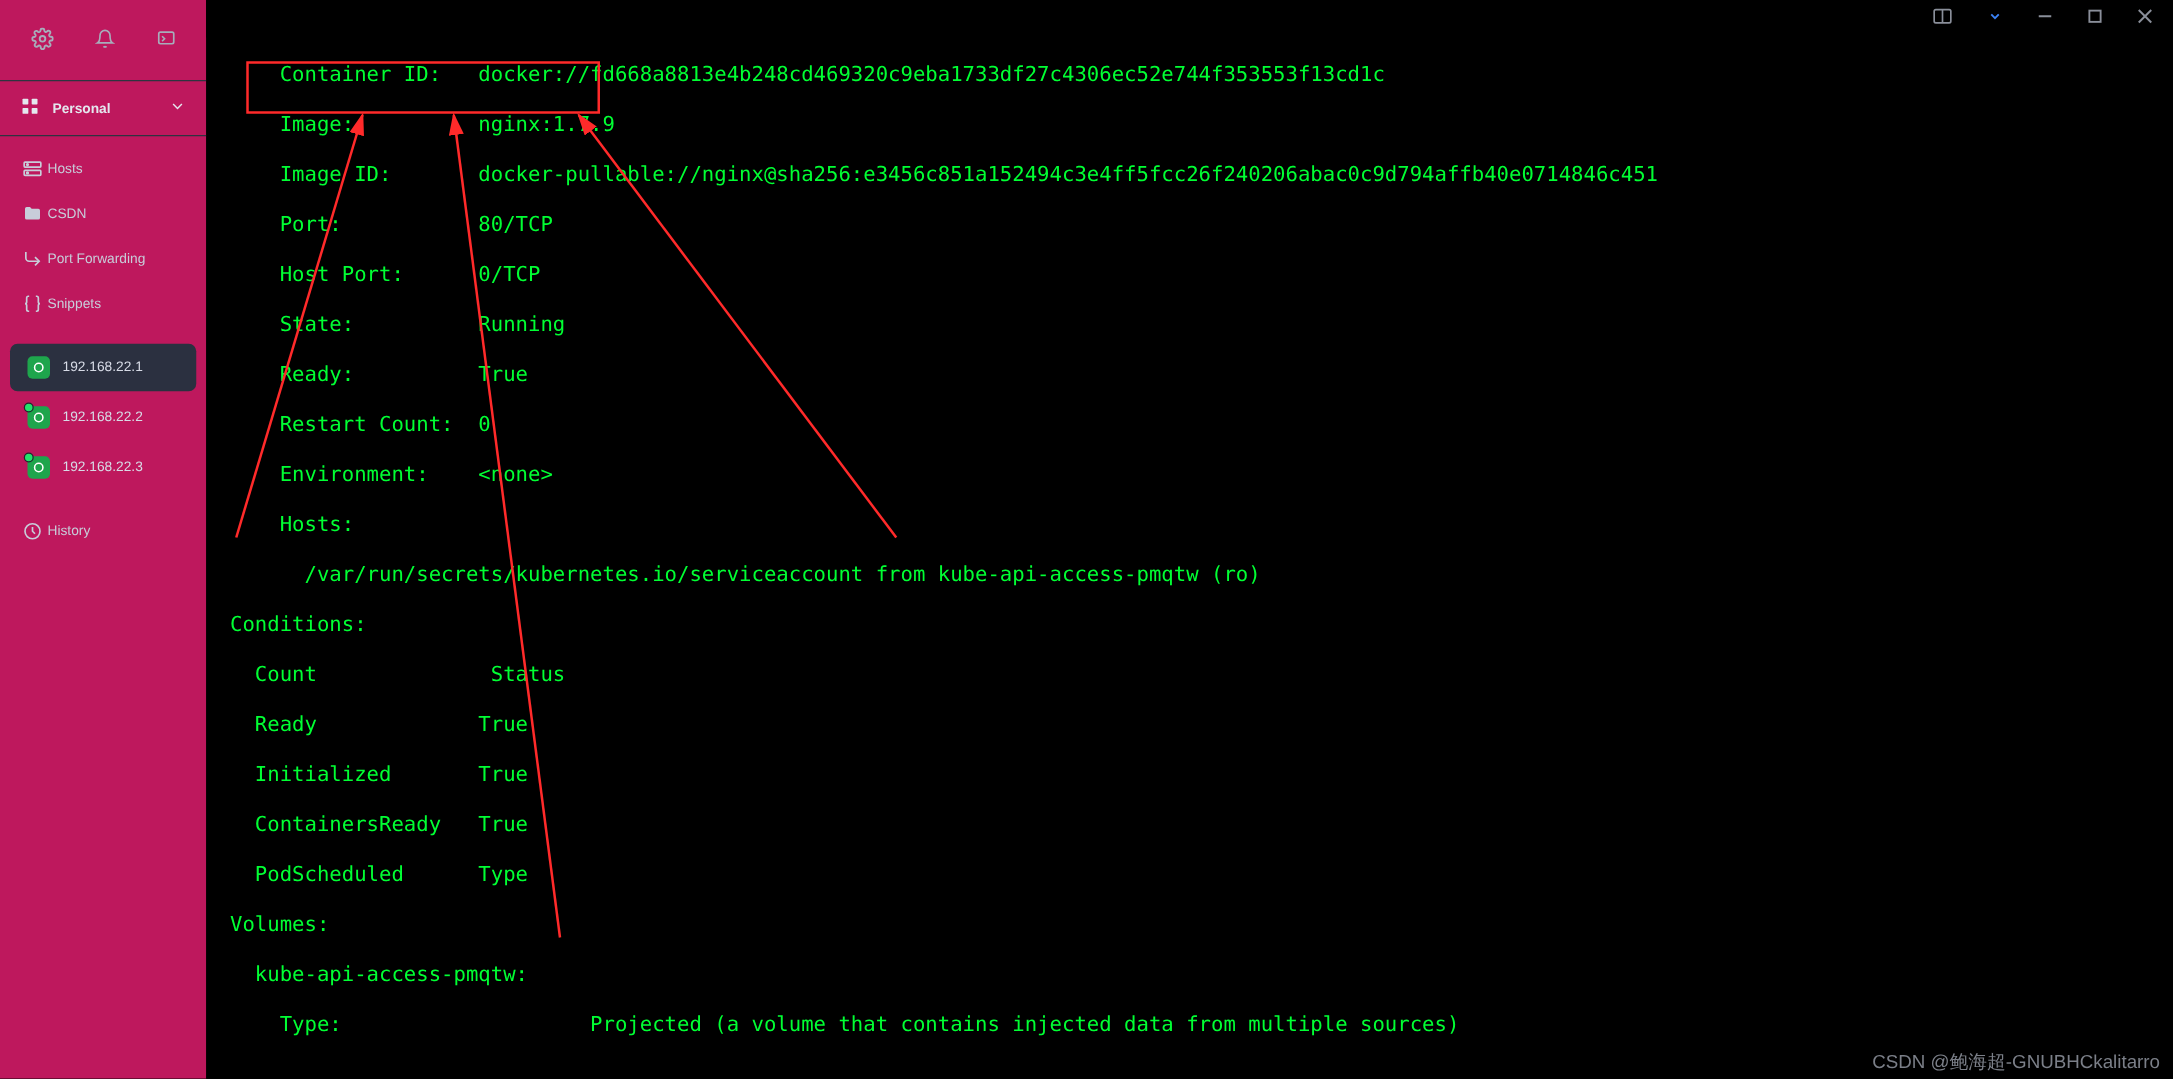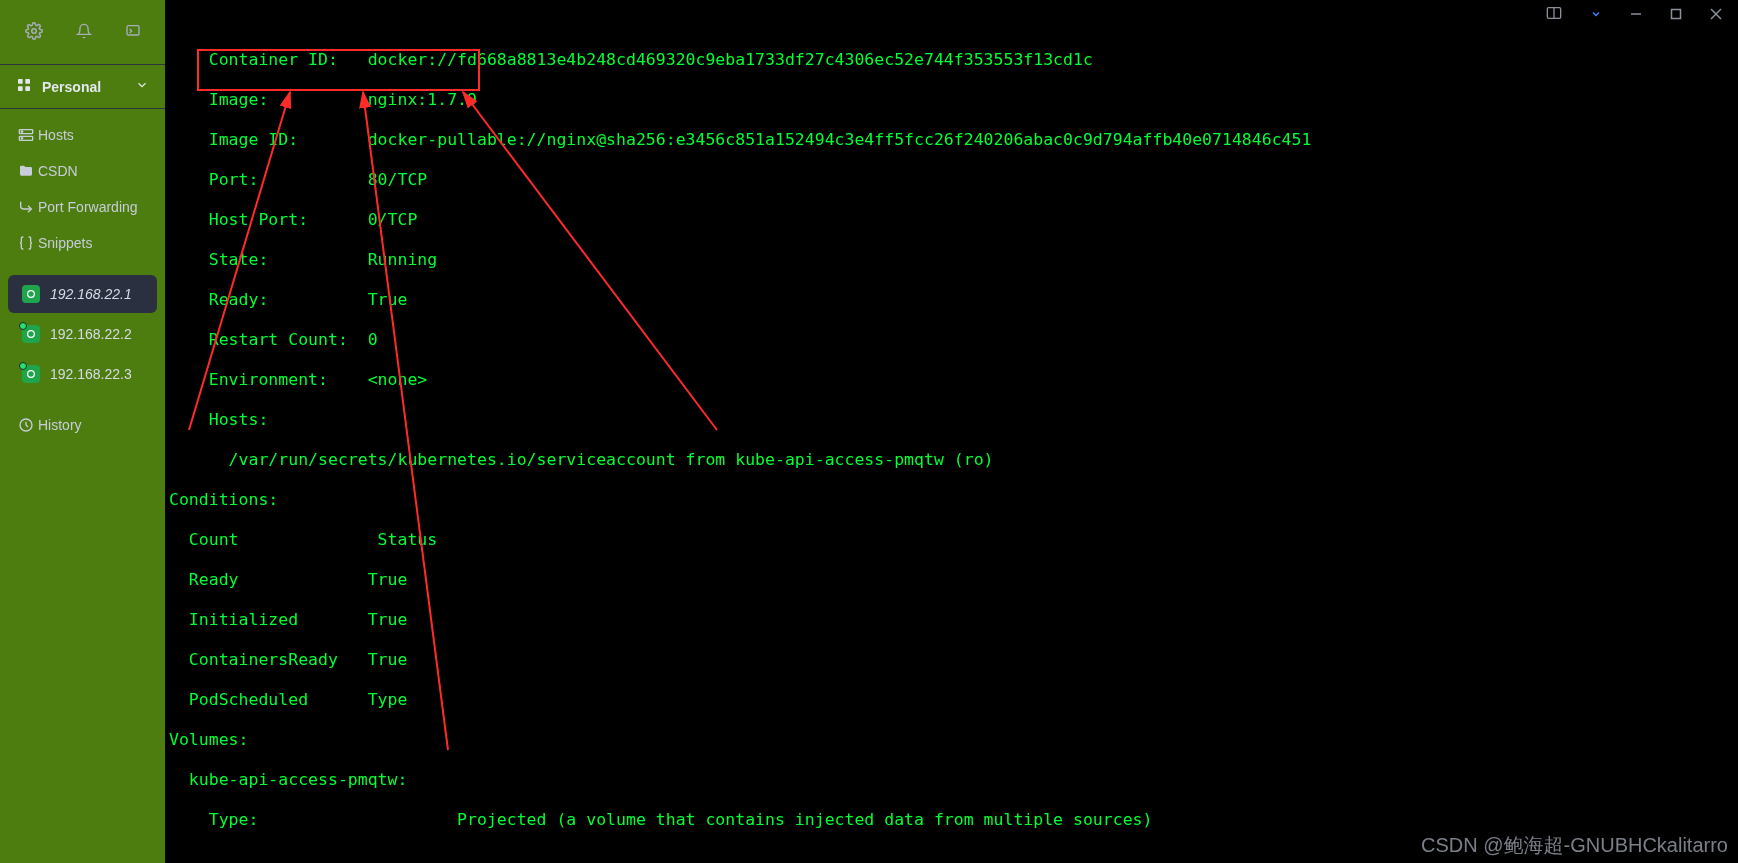--- a/index.html
+++ b/index.html
@@ -7,24 +7,24 @@
     font-family: -apple-system, BlinkMacSystemFont, "Segoe UI", sans-serif;
     background: #000;
     color: #fff;
     width: 1738px;
     height: 863px;
     overflow: hidden;
     display: flex;
   }
   .sidebar {
     width: 165px;
-    background: #4d7c0f;
+    background: #be185d;
     display: flex;
     flex-direction: column;
-    font-size: 14px;
+    font-size: 11px;
   }
   .sidebar-top {
     display: flex;
     align-items: center;
     justify-content: space-around;
     height: 65px;
     padding: 0 8px;
     border-bottom: 1px solid #2e3340;
   }
   .sidebar-top .icon { color: #a7adbb; cursor: pointer; }
@@ -46,21 +46,21 @@
     gap: 4px;
     padding: 10px 18px;
     color: #c8cdda;
     cursor: pointer;
   }
   .nav-item .nav-icon { width: 16px; display:flex; align-items:center; justify-content:center; color:#c8cdda; }
   .host-item {
     display:flex; align-items:center; gap:10px; padding:10px 14px;
     color:#d7dbe6; cursor:pointer; position:relative; border-radius:6px; margin:2px 8px;
   }
-  .host-item.selected { background:#2b3040;font-style:italic; }
+  .host-item.selected { background:#2b3040; }
   .host-badge {
     width:18px; height:18px; border-radius:4px; background:#1ea54c;
     display:flex; align-items:center; justify-content:center; color:#fff;
     position:relative;
   }
   .host-badge .online-dot {
     position:absolute; top:-3px; left:-3px; width:8px; height:8px;
     border-radius:50%; background:#22e36b; border:1px solid #21252e;
   }
   .host-badge svg { width:10px; height:10px; }
@@ -73,24 +73,24 @@
     gap:20px; padding:0 12px; color:#8a8f9a;
     background:#000;
   }
   .titlebar .win-icon { cursor:pointer; padding:4px; }
   .terminal {
     flex:1; font-family: "Consolas", "Menlo", monospace;
     font-size: 16.5px; line-height:20px;
     color:#00ff33; padding:0 4px;
     white-space:pre; overflow:hidden; position:relative;
   }
-  .term-line { white-space:pre; }
+  .term-line { white-space:pre;margin-left:15px; }
   .watermark {
     position:absolute; bottom:4px; right:10px;
-    color:#7b7f88; font-size:20px; font-family: sans-serif;
+    color:#7b7f88; font-size:15px; font-family: sans-serif;
   }
   .red-box {
     position:absolute; border:2px solid #ff2a2a; pointer-events:none;
   }
   .arrow-svg { position:absolute; top:0; left:0; pointer-events:none; }
 </style>
 </head>
 <body>
 
 <div class="sidebar">

